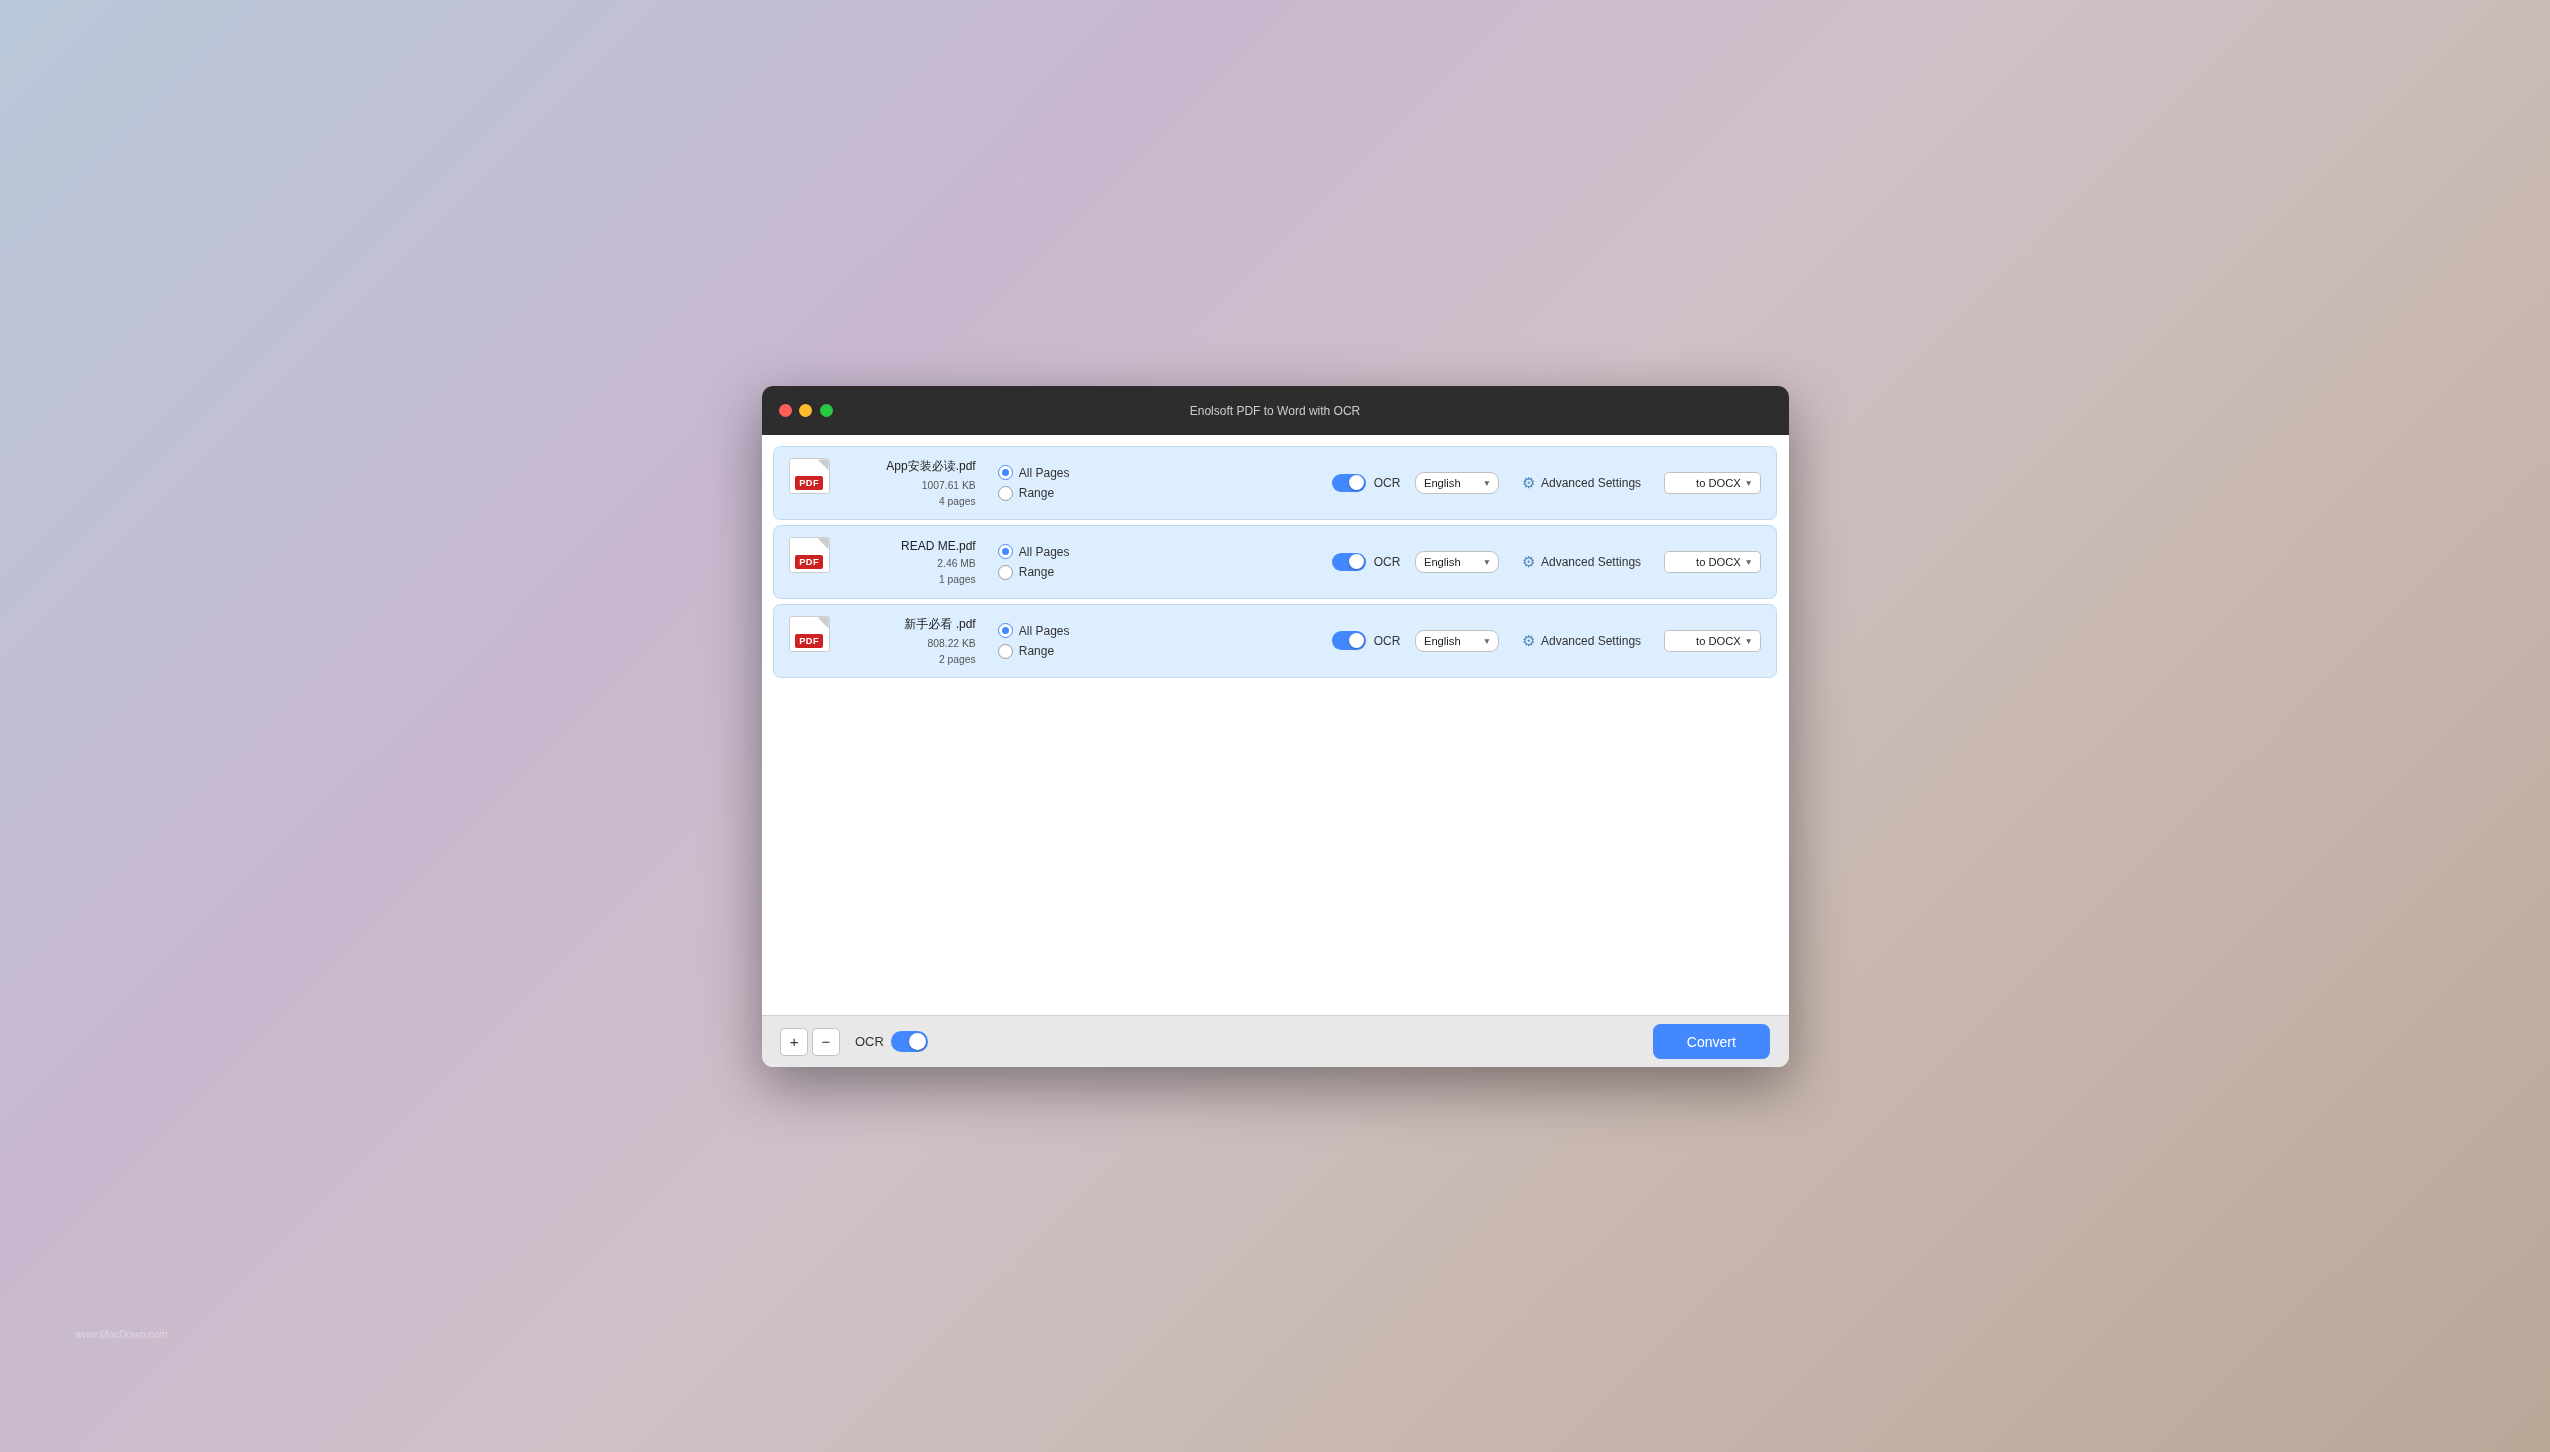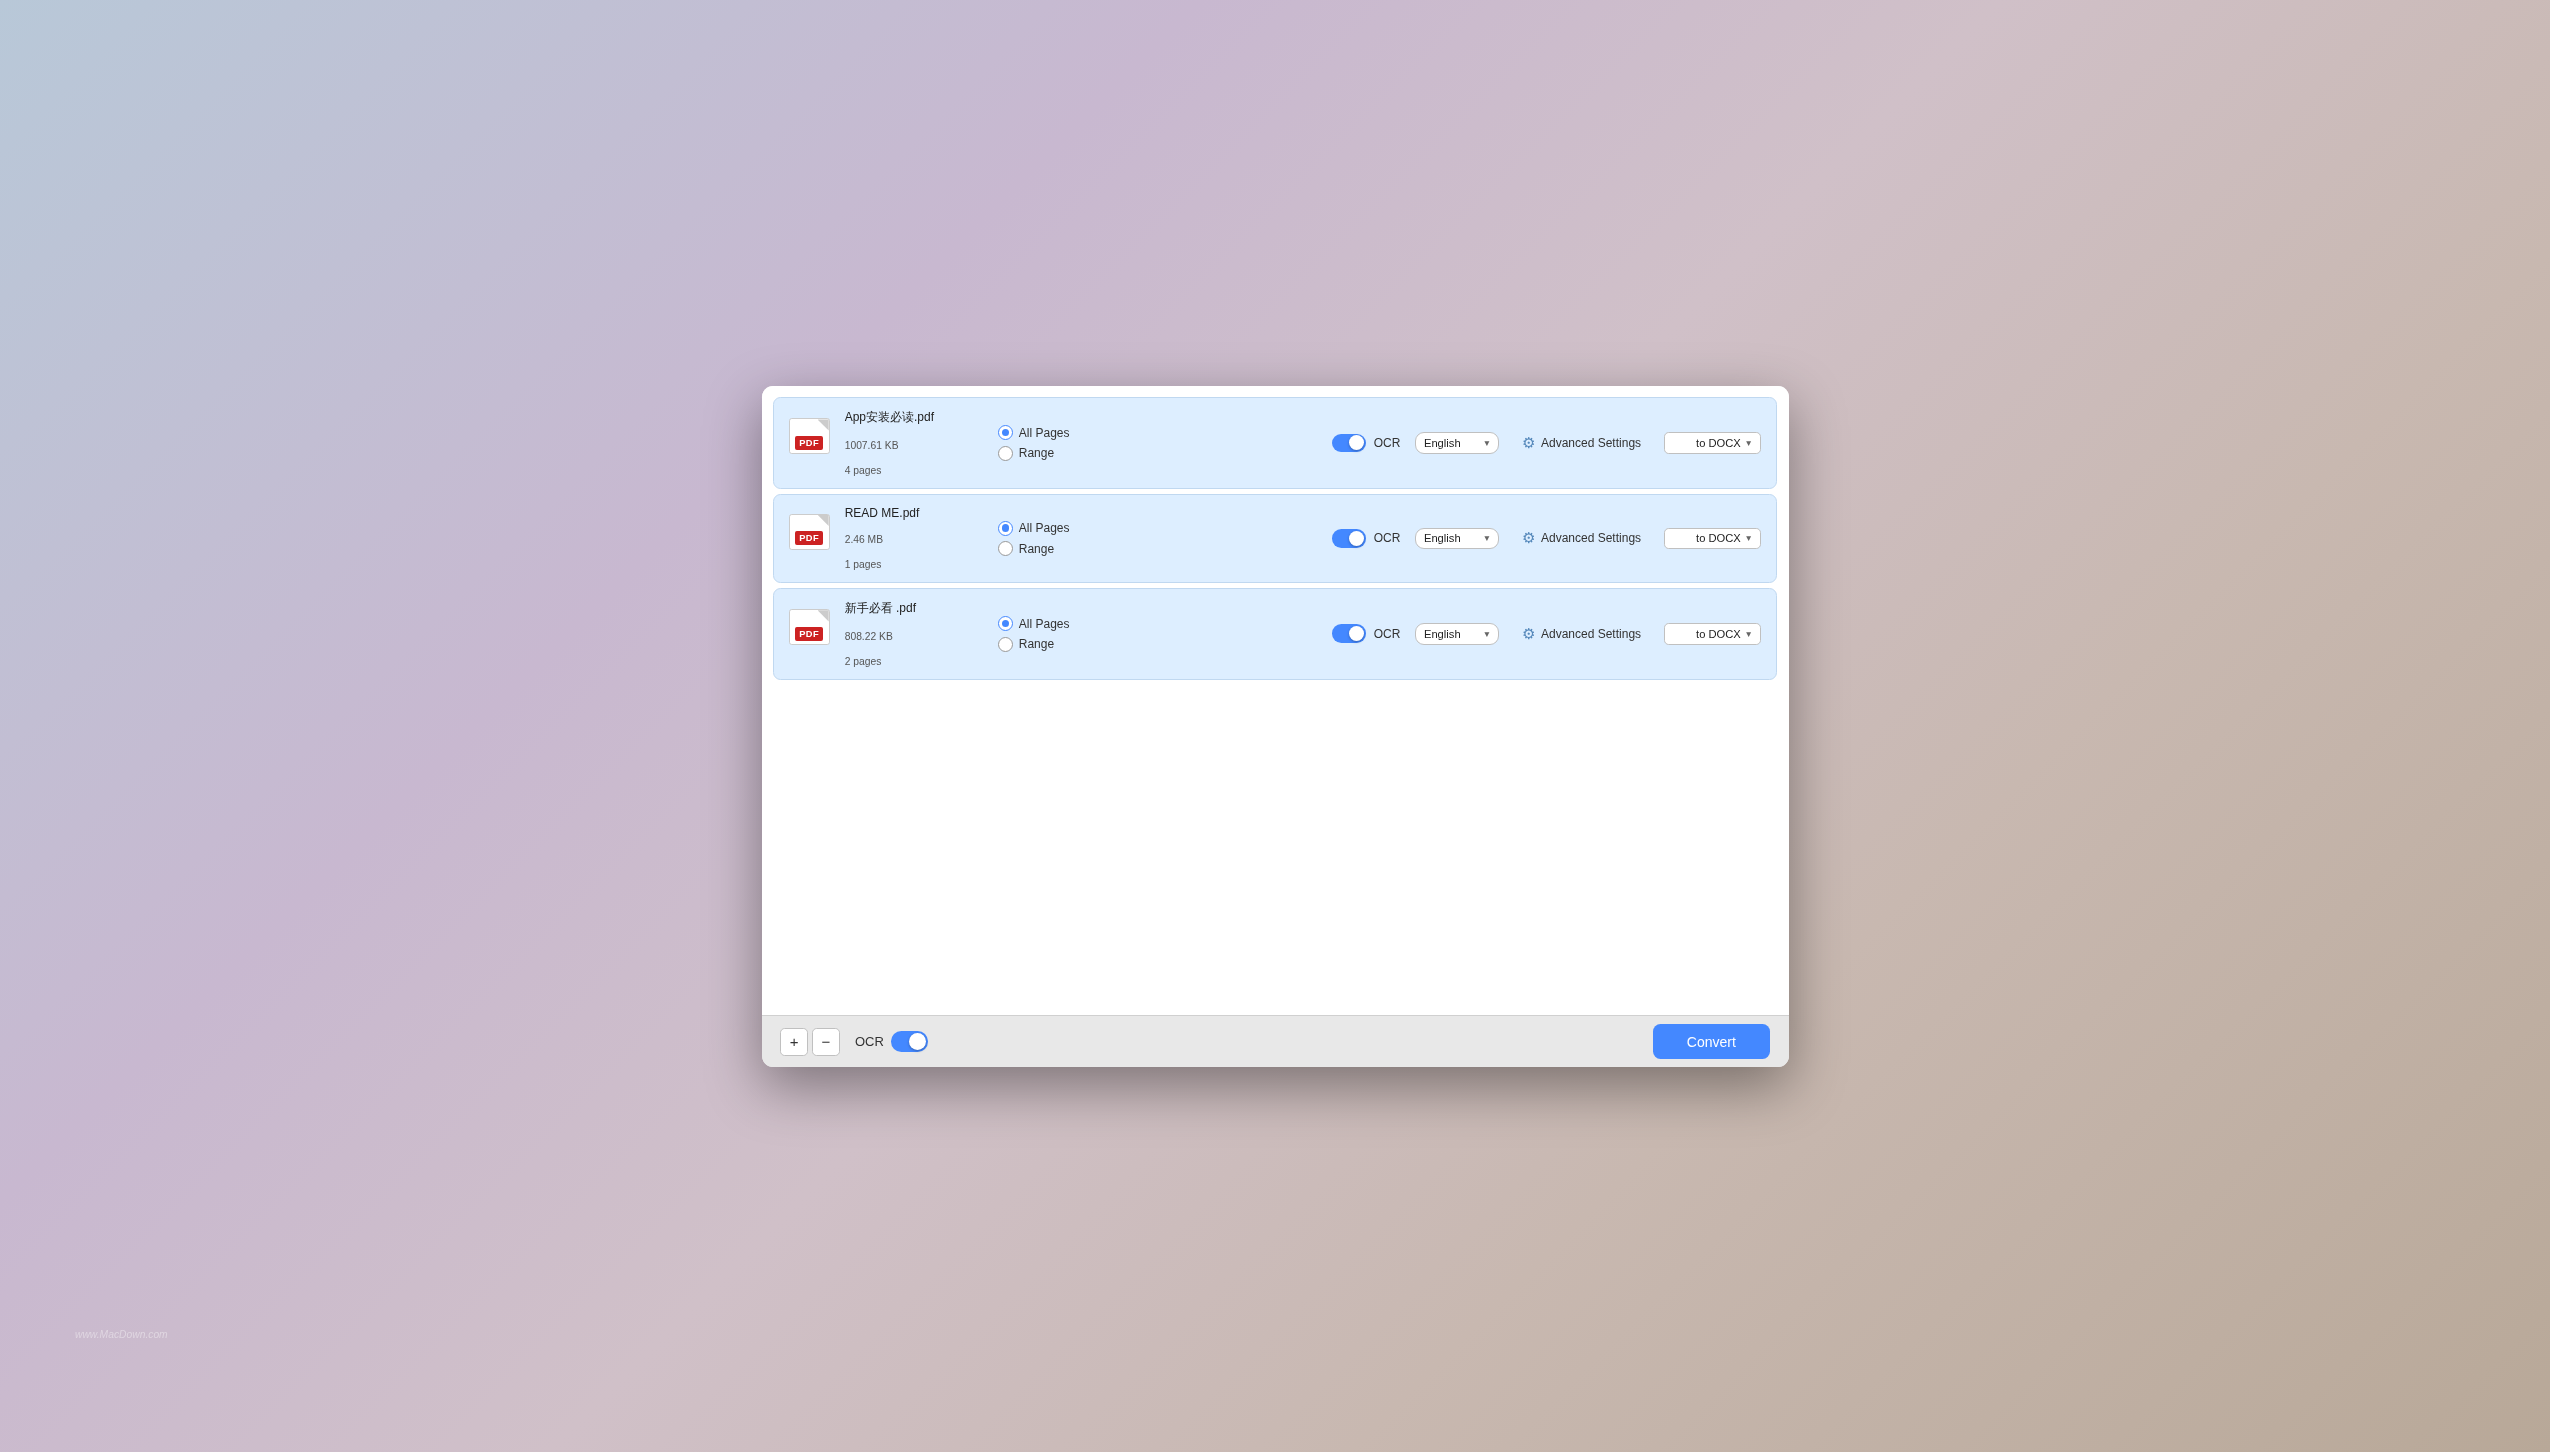--- a/index.html
+++ b/index.html
@@ -119,22 +119,23 @@
       font-size: 9.3px;
       font-weight: bold;
       padding: 1.9px 3.7px;
       border-radius: 1.9px;
       letter-spacing: 0.5px;
     }
 
     .file-info {
       display: flex;
       flex-direction: column;
-      gap: 14px;
+      gap: 5px;
       min-width: 131px;
+      text-align: right;
     }
 
     .file-name {
       font-size: 12px;
       font-weight: 500;
       color: #222;
     }
 
     .file-size {
       font-size: 10.3px;
@@ -362,20 +363,28 @@
       left: 75px;
       font-size: 10.3px;
       color: rgba(255,255,255,0.4);
       font-style: italic;
     }
   </style>
 </head>
 <body>
 
 <div class="window">
+  <div class="titlebar">
+    <div class="traffic-lights">
+      <div class="traffic-light close"></div>
+      <div class="traffic-light minimize"></div>
+      <div class="traffic-light maximize"></div>
+    </div>
+    <span class="titlebar-title">Enolsoft PDF to Word with OCR</span>
+  </div>
 
   <div class="content">
 
     <div class="file-row">
       <div class="pdf-icon">
         <div class="pdf-icon-body">
           <div class="pdf-icon-corner"></div>
           <span class="pdf-badge">PDF</span>
         </div>
       </div>

